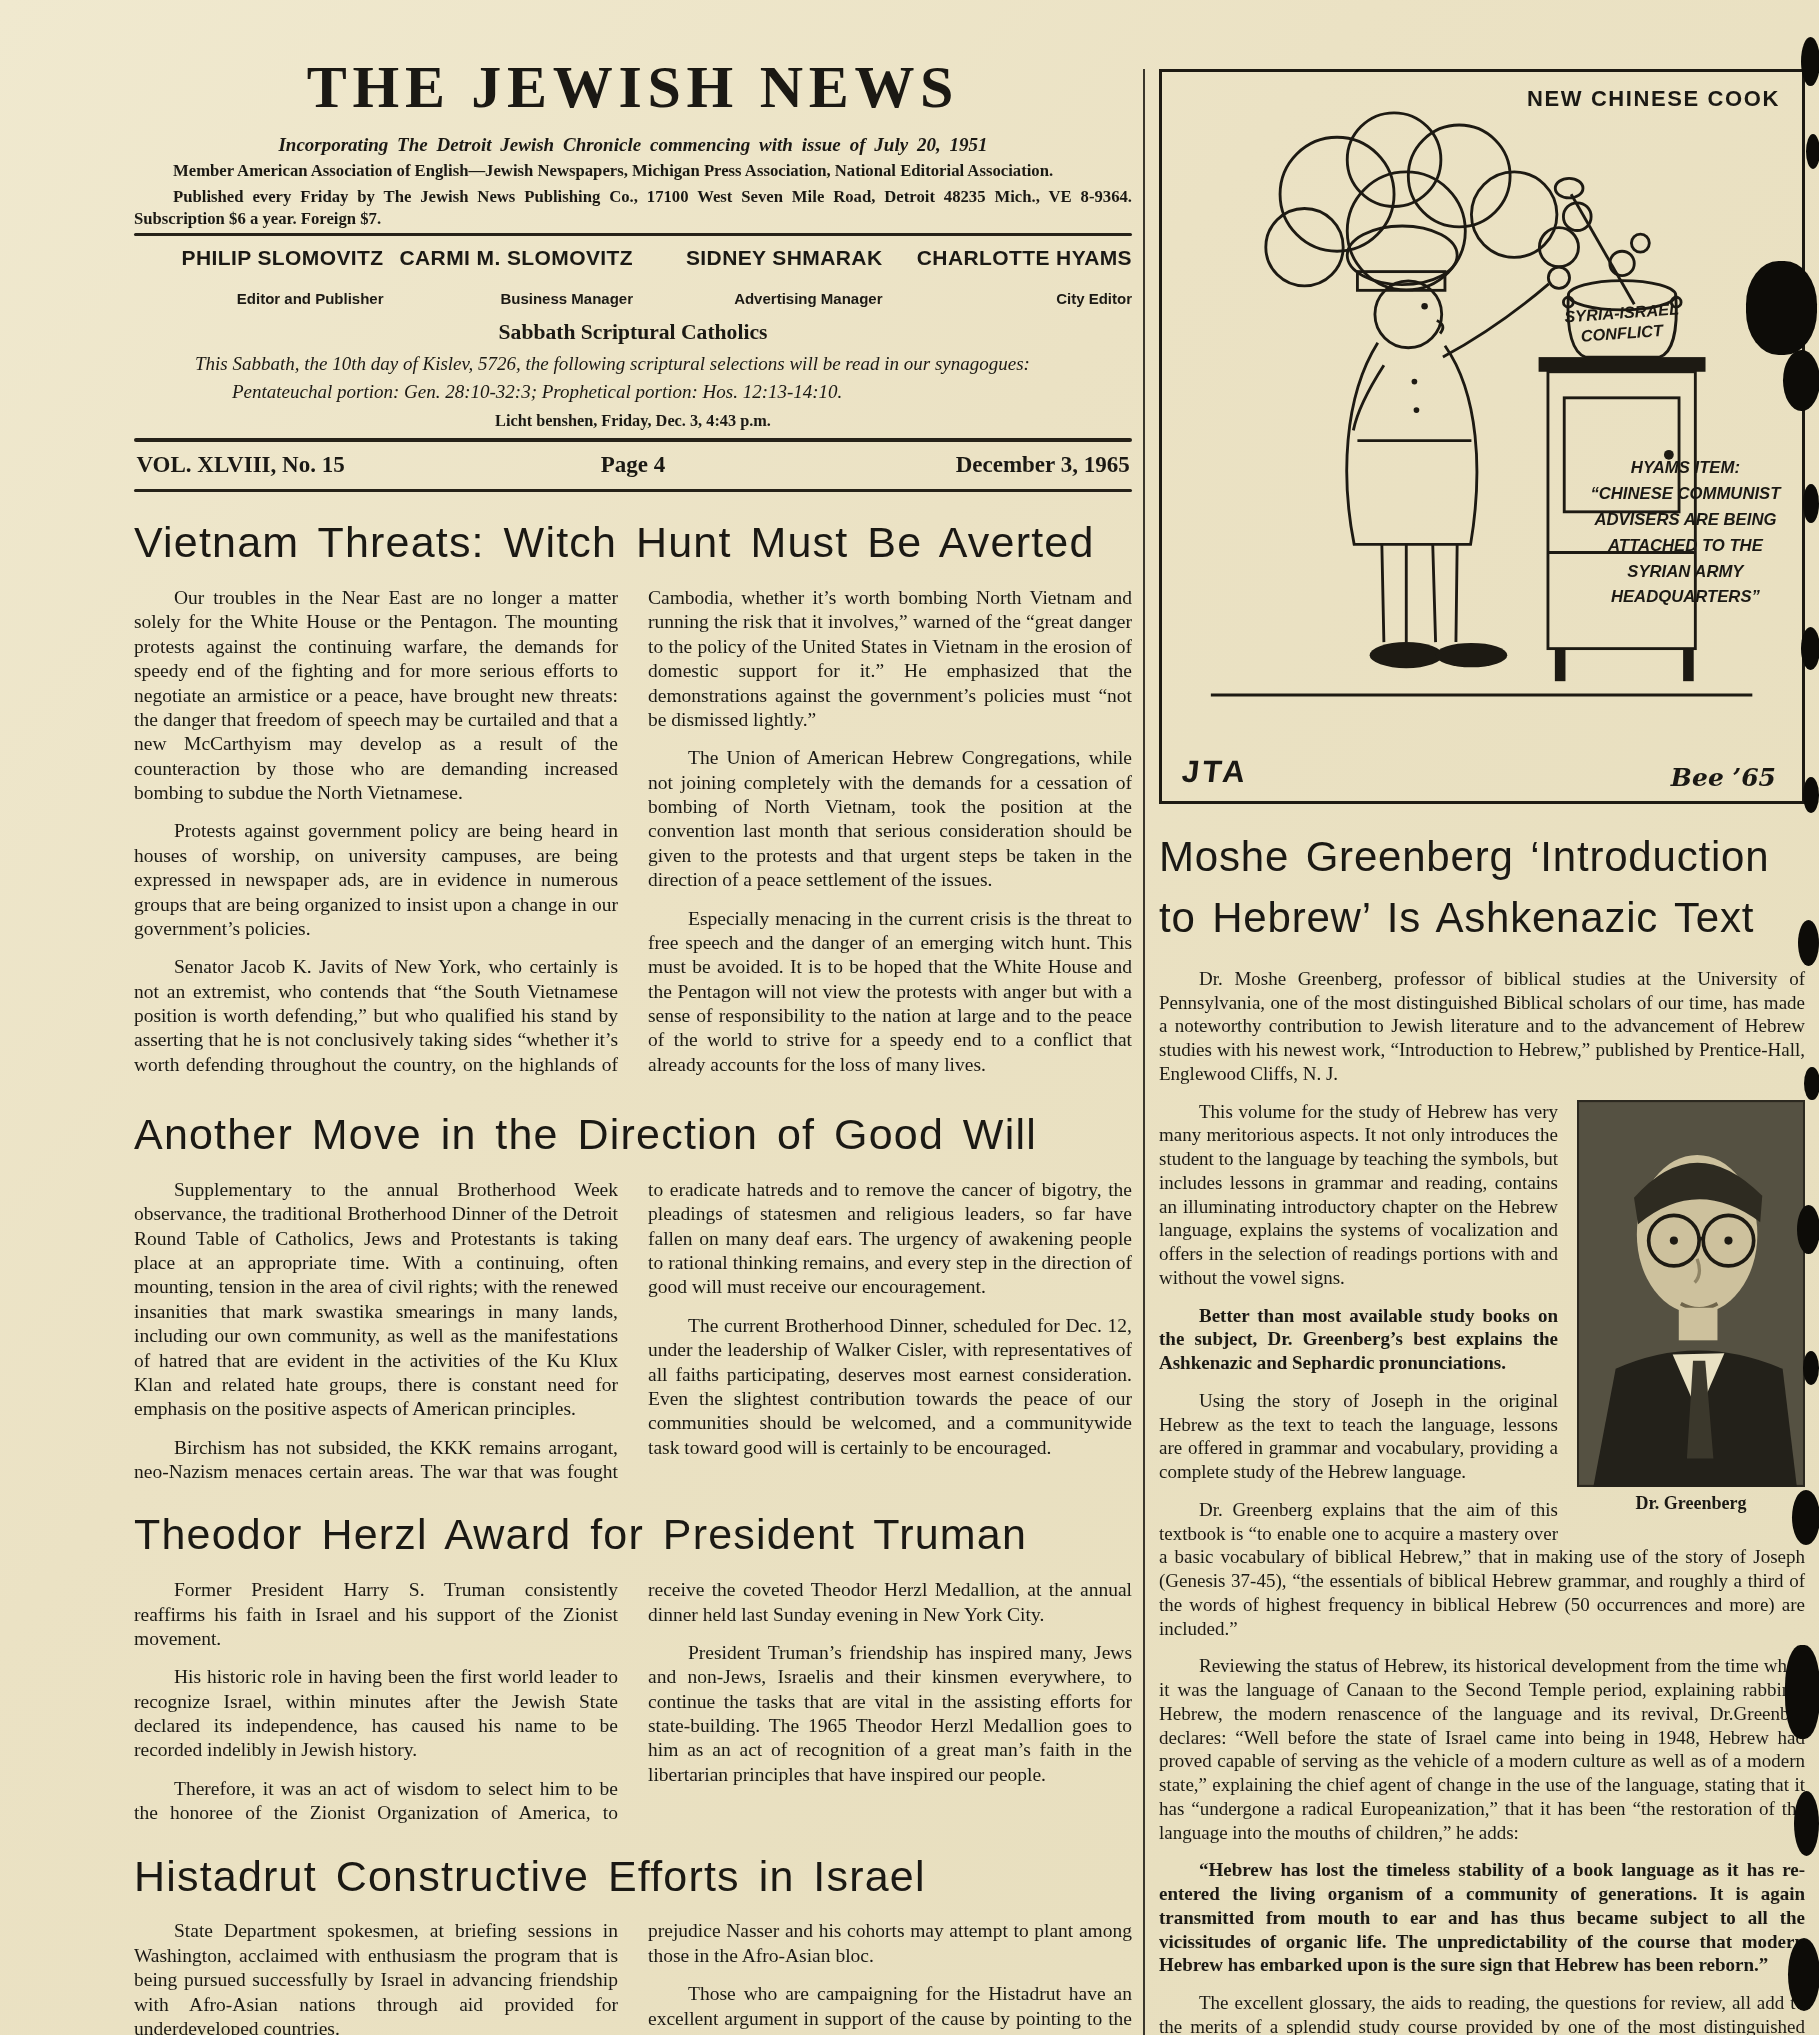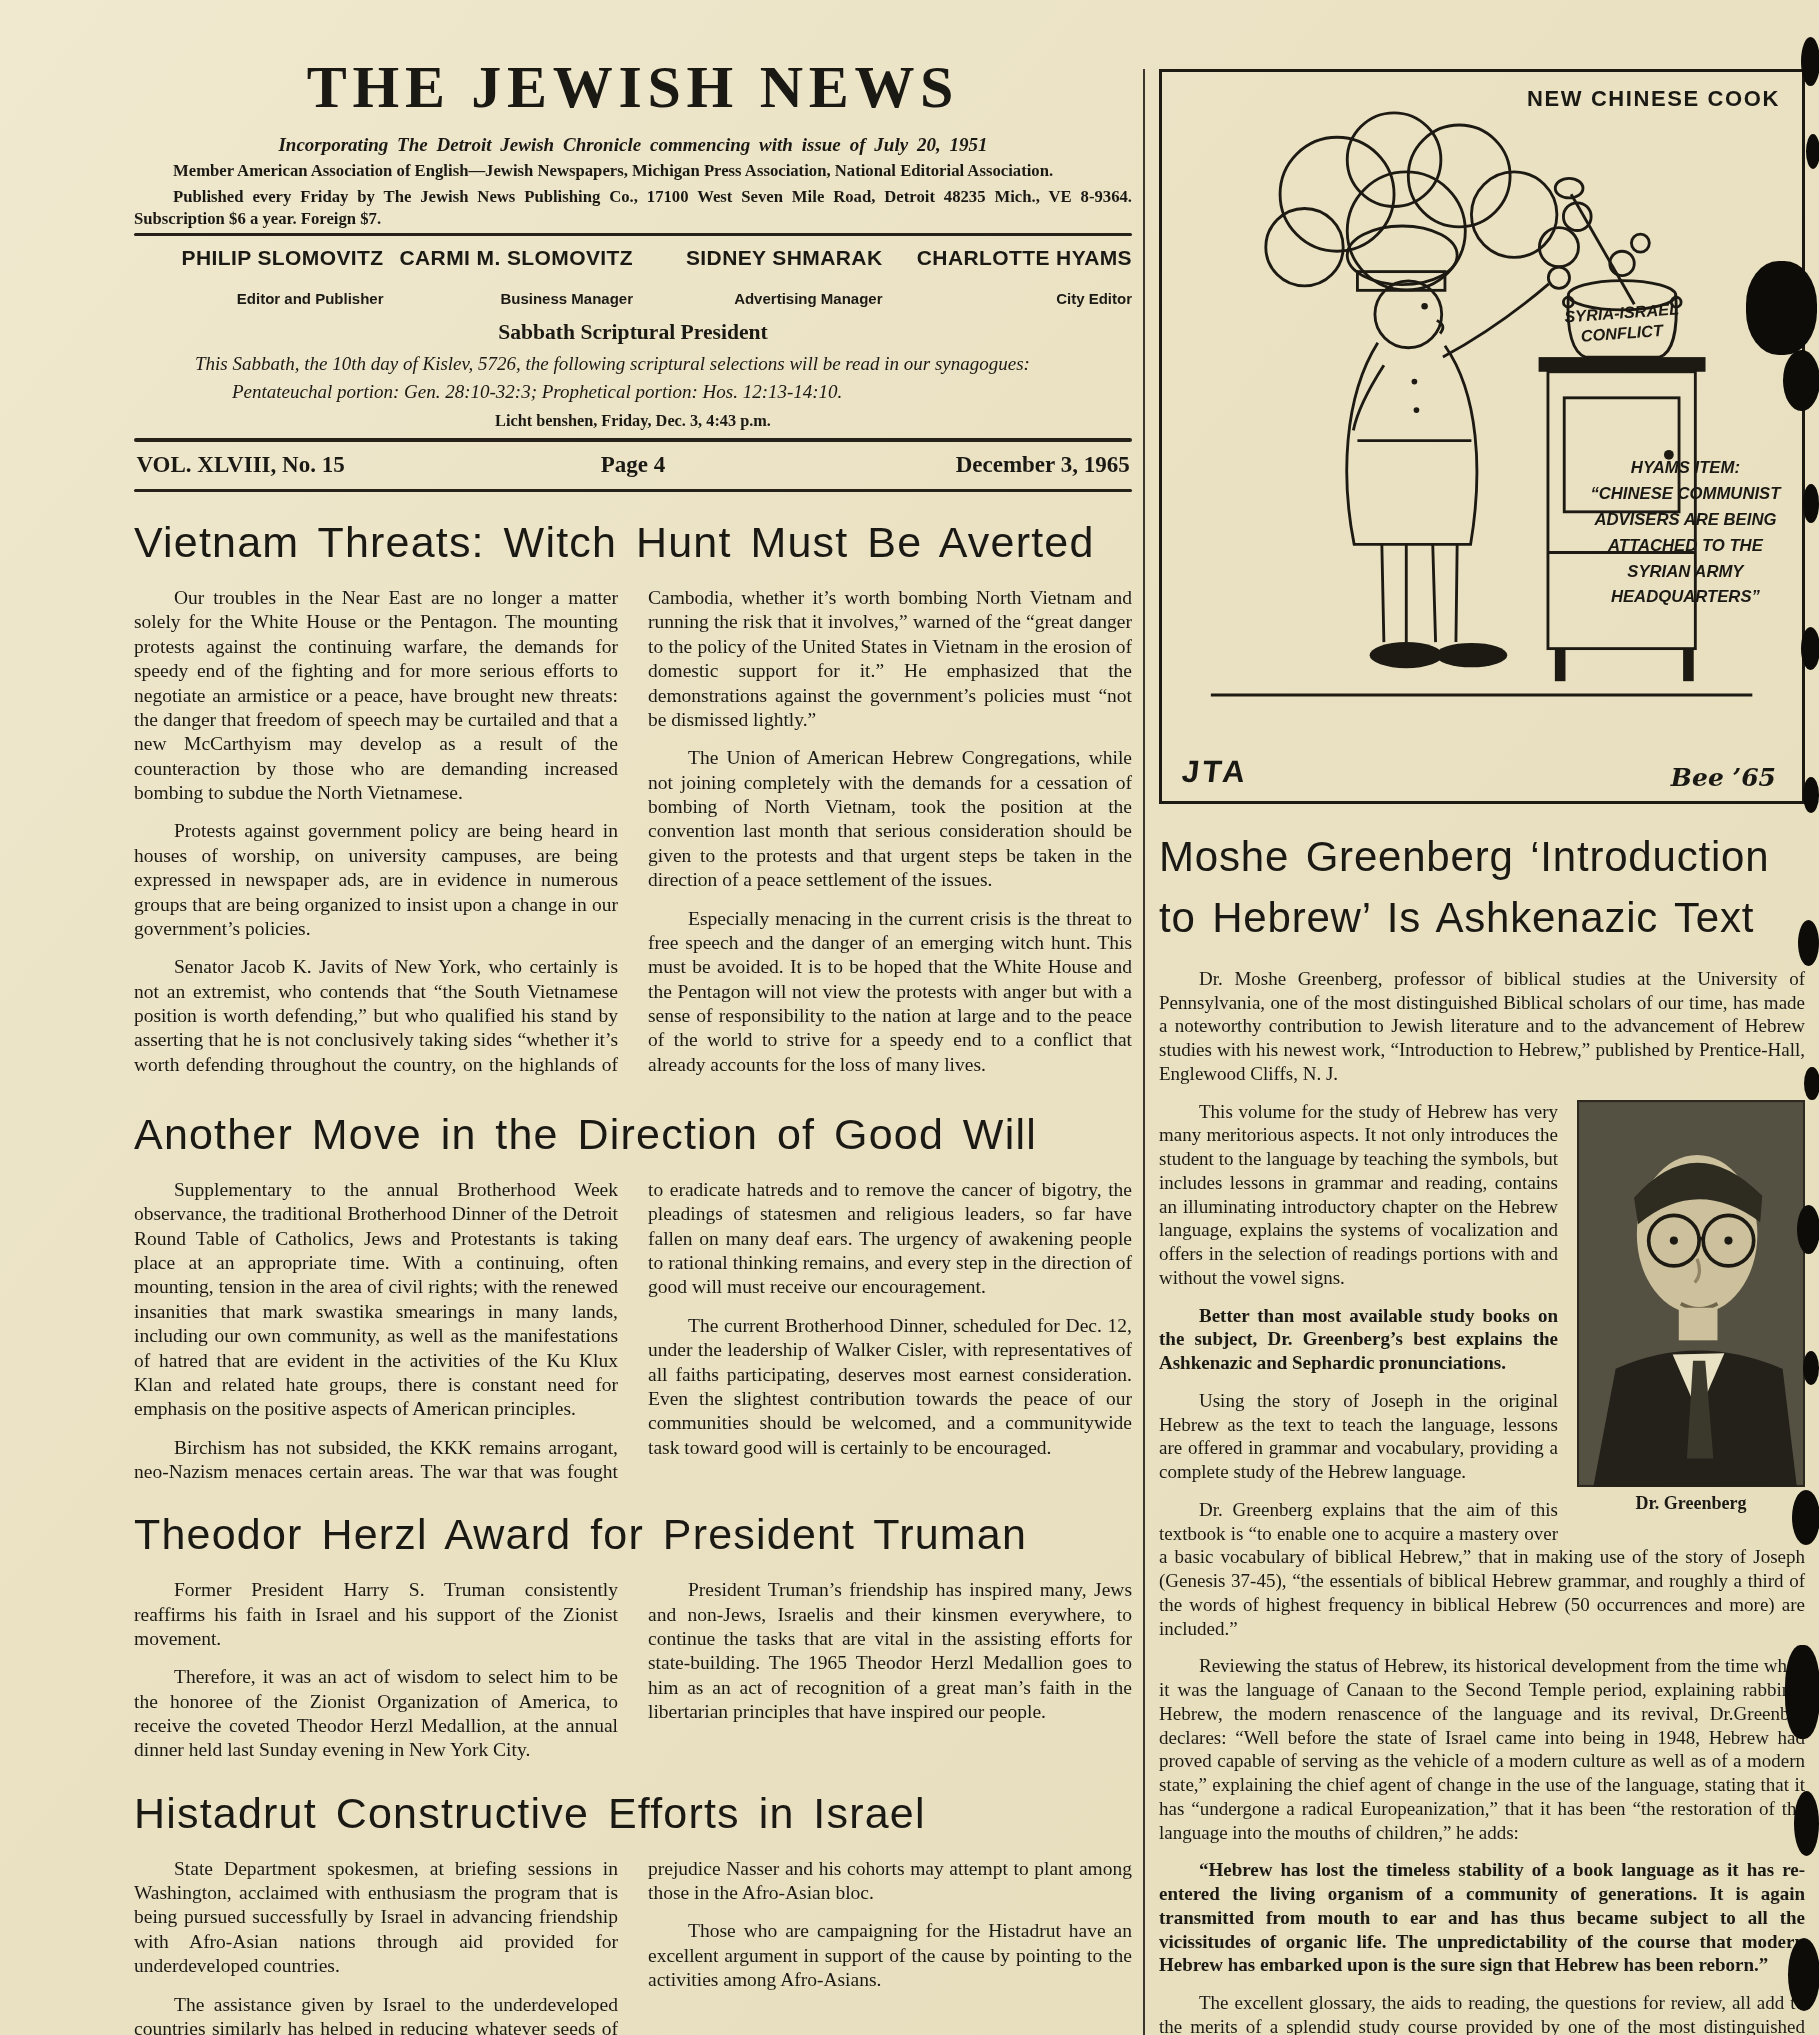--- a/index.html
+++ b/index.html
@@ -84,21 +84,21 @@
         <div>
           <div class="nm">SIDNEY SHMARAK</div>
           <div class="tt">Advertising Manager</div>
         </div>
         <div>
           <div class="nm">CHARLOTTE HYAMS</div>
           <div class="tt">City Editor</div>
         </div>
       </div>
 
-      <div class="sab-h">Sabbath Scriptural President</div>
+      <div class="sab-h">Sabbath Scriptural Catholics</div>
       <div class="sab-l sab-1">This Sabbath, the 10th day of Kislev, 5726, the following scriptural selections will be read in our synagogues:</div>
       <div class="sab-l sab-2">Pentateuchal portion: Gen. 28:10-32:3; Prophetical portion: Hos. 12:13-14:10.</div>
       <div class="licht">Licht benshen, Friday, Dec. 3, 4:43 p.m.</div>
 
       <div class="hrule"></div>
       <div class="folio">
         <div class="f-v">VOL. XLVIII, No. 15</div>
         <div class="f-p">Page 4</div>
         <div class="f-d">December 3, 1965</div>
       </div>
@@ -122,20 +122,21 @@
           <p>Supplementary to the annual Brotherhood Week observance, the traditional Brotherhood Dinner of the Detroit Round Table of Catholics, Jews and Protestants is taking place at an appropriate time. With a continuing, often mounting, tension in the area of civil rights; with the renewed insanities that mark swastika smearings in many lands, including our own community, as well as the manifestations of hatred that are evident in the activities of the Ku Klux Klan and related hate groups, there is constant need for emphasis on the positive aspects of American principles.</p>
           <p>Birchism has not subsided, the KKK remains arrogant, neo-Nazism menaces certain areas. The war that was fought to eradicate hatreds and to remove the cancer of bigotry, the pleadings of statesmen and religious leaders, so far have fallen on many deaf ears. The urgency of awakening people to rational thinking remains, and every step in the direction of good will must receive our encouragement.</p>
           <p>The current Brotherhood Dinner, scheduled for Dec. 12, under the leadership of Walker Cisler, with representatives of all faiths participating, deserves most earnest consideration. Even the slightest contribution towards the peace of our communities should be welcomed, and a communitywide task toward good will is certainly to be encouraged.</p>
         </div>
     </div>
 
     <div class="ed">
       <h2>Theodor Herzl Award for  President Truman</h2>
       <div class="cols">
           <p>Former President Harry S. Truman consistently reaffirms his faith in Israel and his support of the Zionist movement.</p>
+          <p>His historic role in having been the first world leader to recognize Israel, within minutes after the Jewish State declared its independence, has caused his name to be recorded indelibly in Jewish history.</p>
           <p>Therefore, it was an act of wisdom to select him to be the honoree of the Zionist Organization of America, to receive the coveted Theodor Herzl Medallion, at the annual dinner held last Sunday evening in New York City.</p>
           <p>President Truman’s friendship has inspired many, Jews and non-Jews, Israelis and their kinsmen everywhere, to continue the tasks that are vital in the assisting efforts for state-building. The 1965 Theodor Herzl Medallion goes to him as an act of recognition of a great man’s faith in the libertarian principles that have inspired our people.</p>
         </div>
     </div>
 
     <div class="ed">
       <h2>Histadrut Constructive Efforts in Israel</h2>
       <div class="cols">
           <p>State Department spokesmen, at briefing sessions in Washington, acclaimed with enthusiasm the program that is being pursued successfully by Israel in advancing friendship with Afro-Asian nations through aid provided for underdeveloped countries.</p>
           <p>The assistance given by Israel to the underdeveloped countries similarly has helped in reducing whatever seeds of prejudice Nasser and his cohorts may attempt to plant among those in the Afro-Asian bloc.</p>

